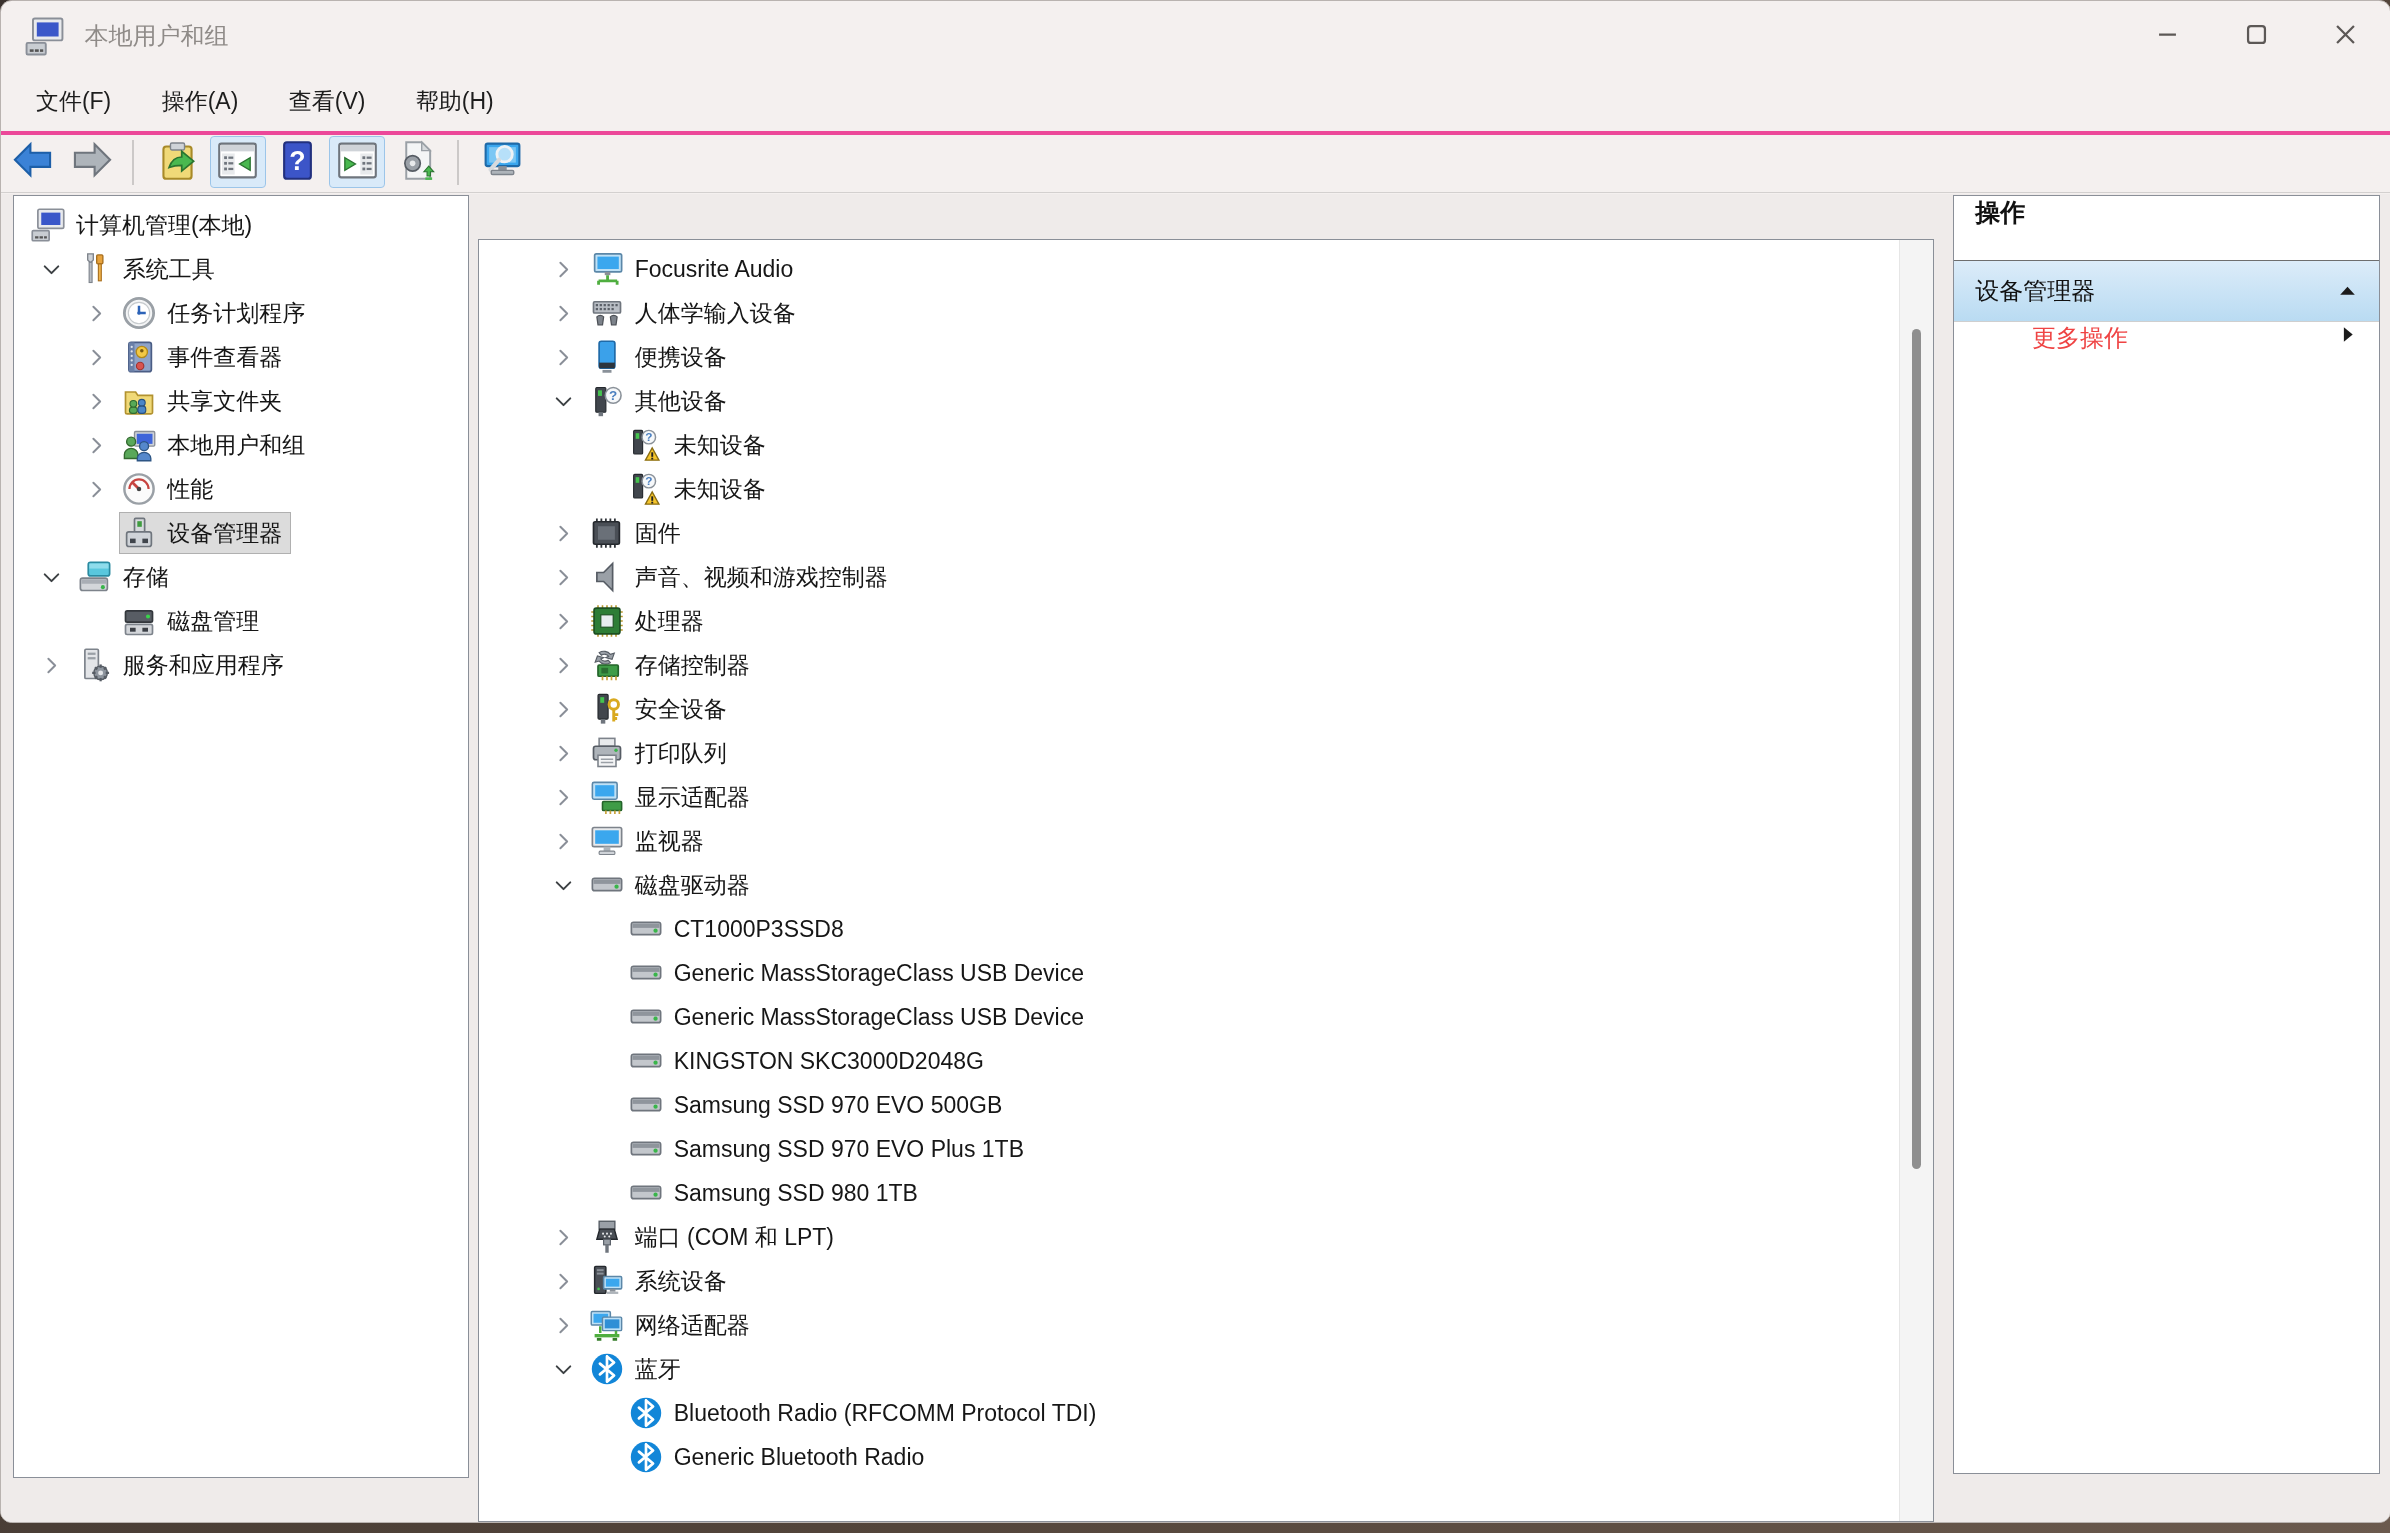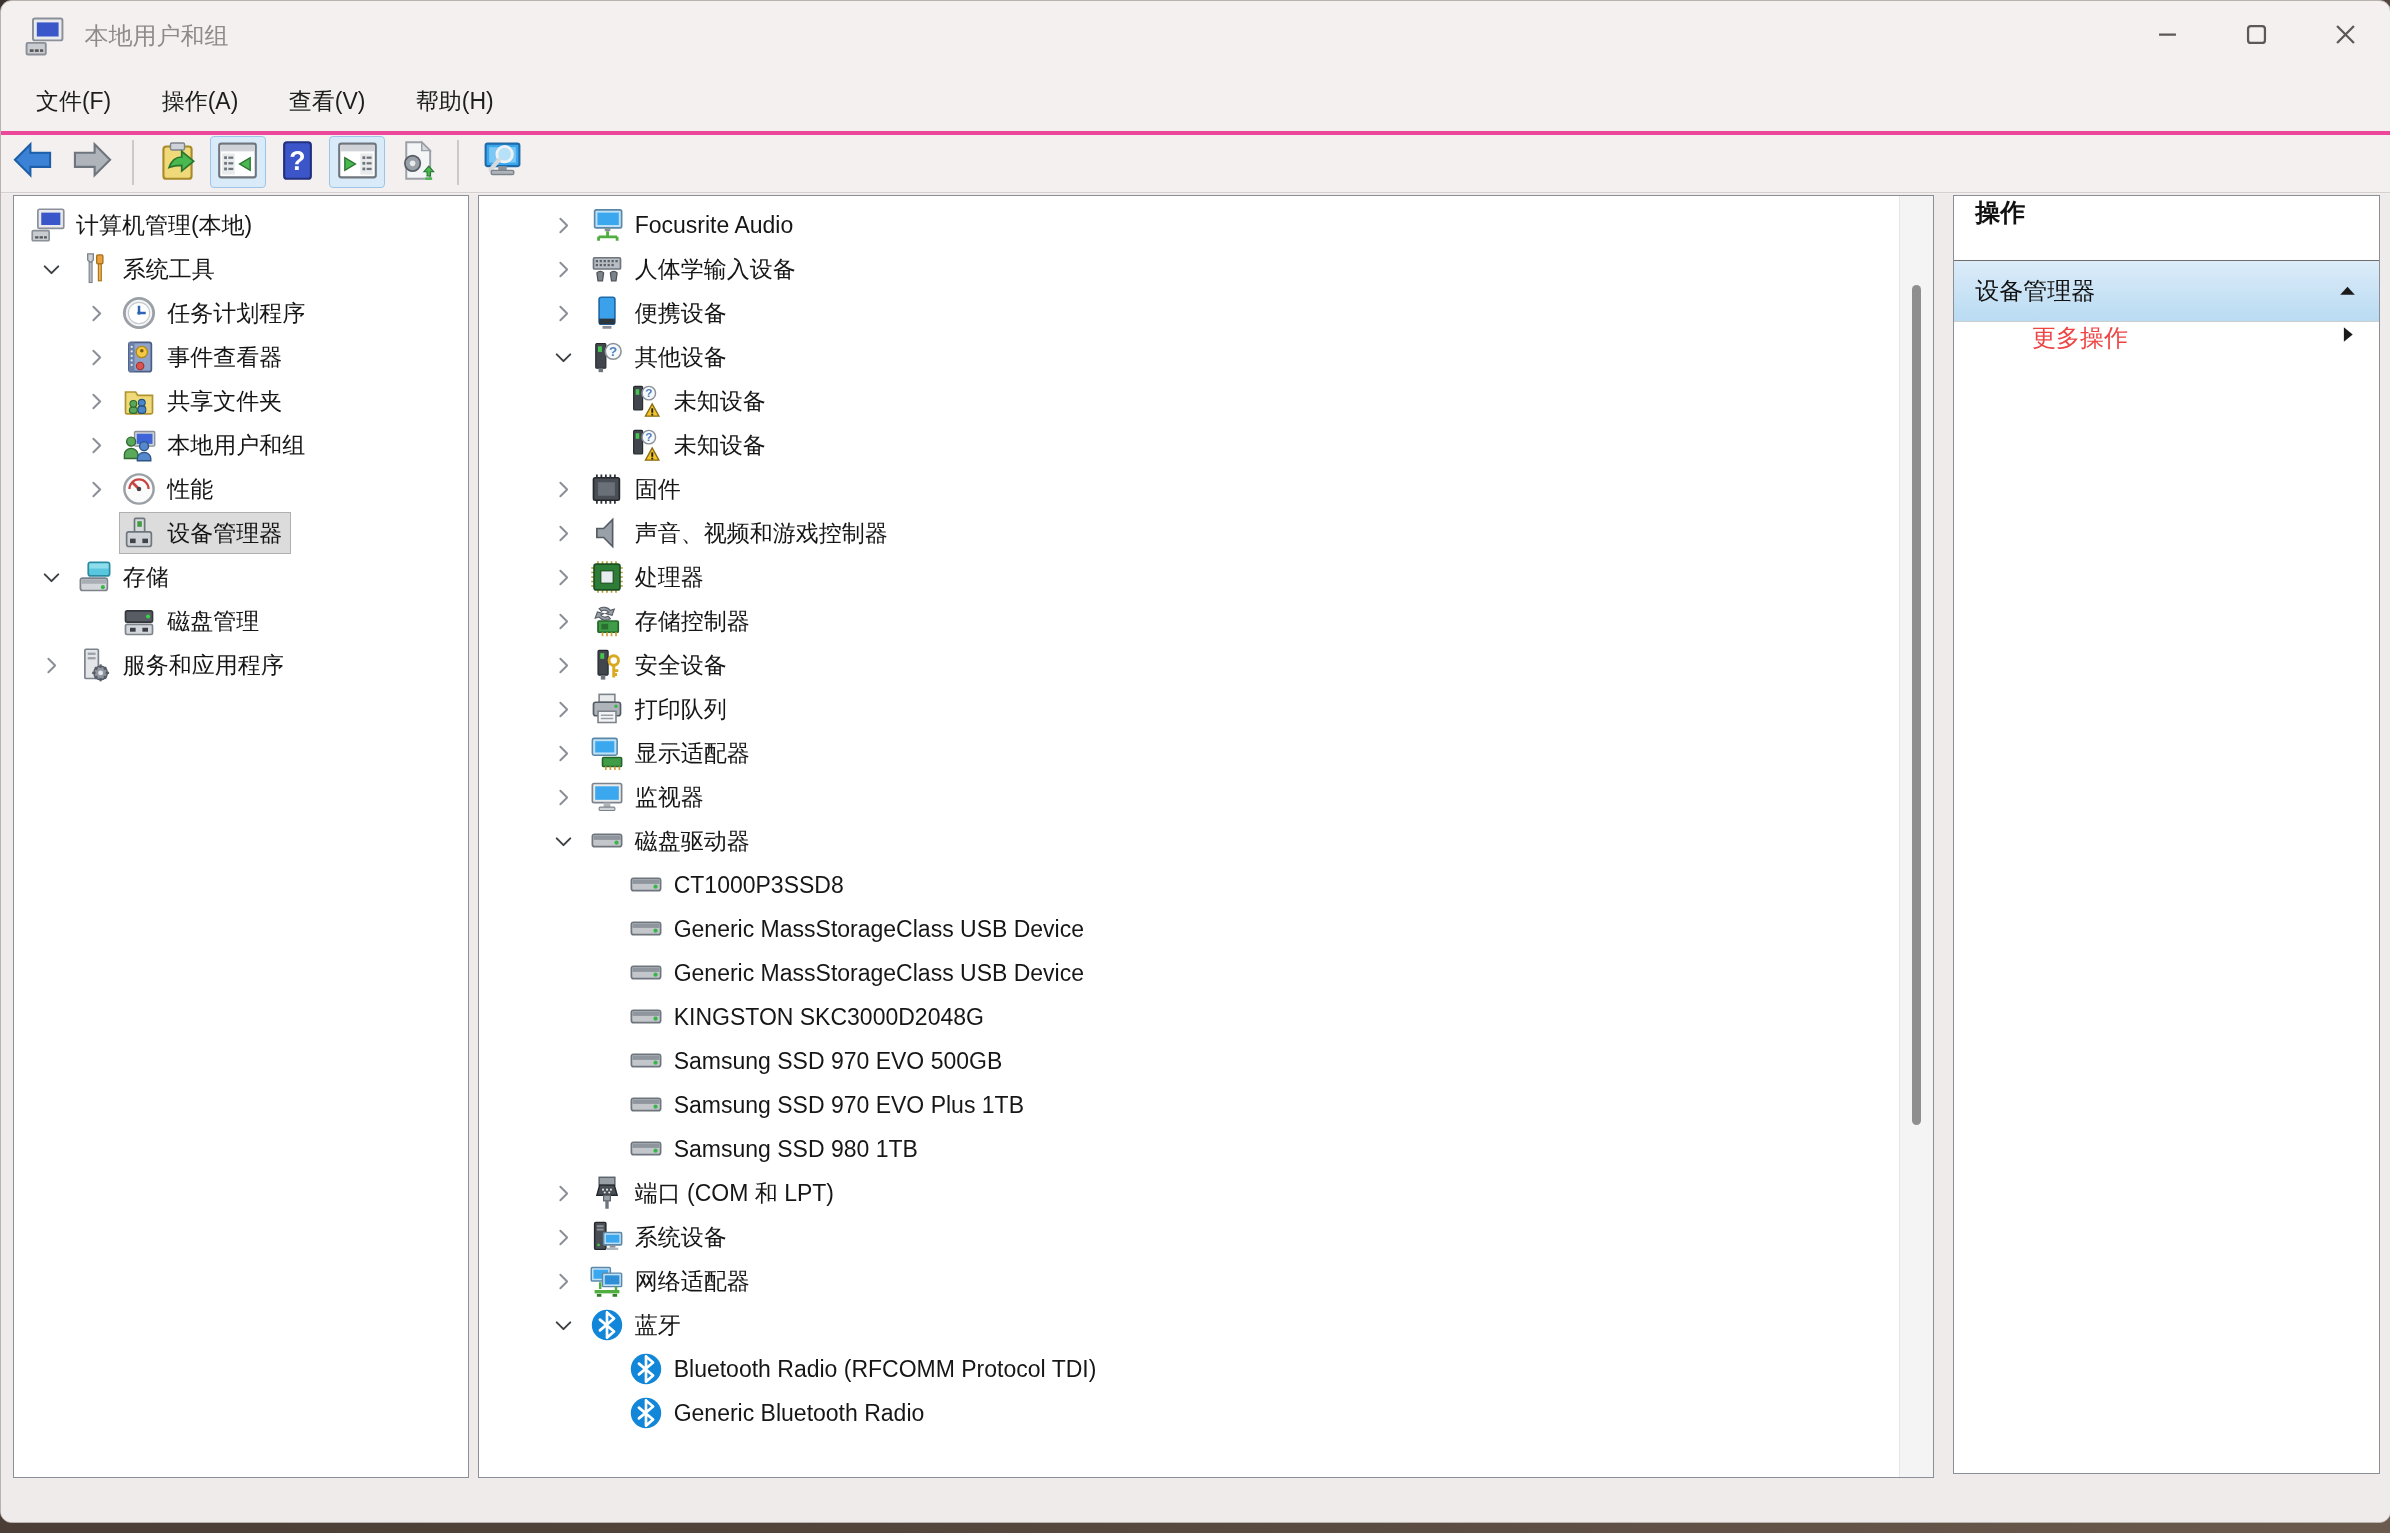--- a/index.html
+++ b/index.html
@@ -31,21 +31,21 @@
   .toolbar{position:absolute;left:0;top:131px;right:0;height:60px;display:flex;align-items:center;
     border-bottom:1.9px solid #d3d0cf;}
   .tbtn{width:56px;height:52px;display:flex;align-items:center;justify-content:center;margin-left:3.9px;border-radius:3.9px;box-sizing:border-box;}
   .tbtn svg{width:45px;height:45px;}
   .tbtn.hl{background:#d9eaf9;border:1.9px solid #9cc5e9;}
   .tsep{width:1.9px;height:45px;background:#ccc9c8;margin:0 11.6px;}
   
   .content{position:absolute;left:0;top:193px;right:0;bottom:0;background:#efebea;}
   .panel{position:absolute;top:1px;background:#fff;border:1.9px solid #8a8f98;box-sizing:border-box;}
   .panel.left {left:11.6px;  width:456px; height:1283px;}
-  .panel.center{left:477px; width:1456px;height:1283px;}
+  .panel.center{left:477px; width:1456px;height:1283px;margin-top:44px;}
   .panel.right{left:1952px;width:427px; height:1279px;}
   
   .tree{padding-top:7px;}
   .trow{height:44px;display:flex;align-items:center;white-space:nowrap;}
   .chev{width:45px;height:44px;display:inline-flex;align-items:center;justify-content:center;flex:0 0 auto;}
   .chev svg{width:25px;height:25px;}
   .ticon{width:39px;height:39px;display:inline-flex;align-items:center;justify-content:center;flex:0 0 auto;}
   .ticon svg{width:36px;height:36px;}
   .tlabel{font-size:23px;color:#161616;padding-left:8.7px;padding-right:7.8px;}
   .selwrap{display:inline-flex;align-items:center;height:40px;border:1px solid transparent;}

